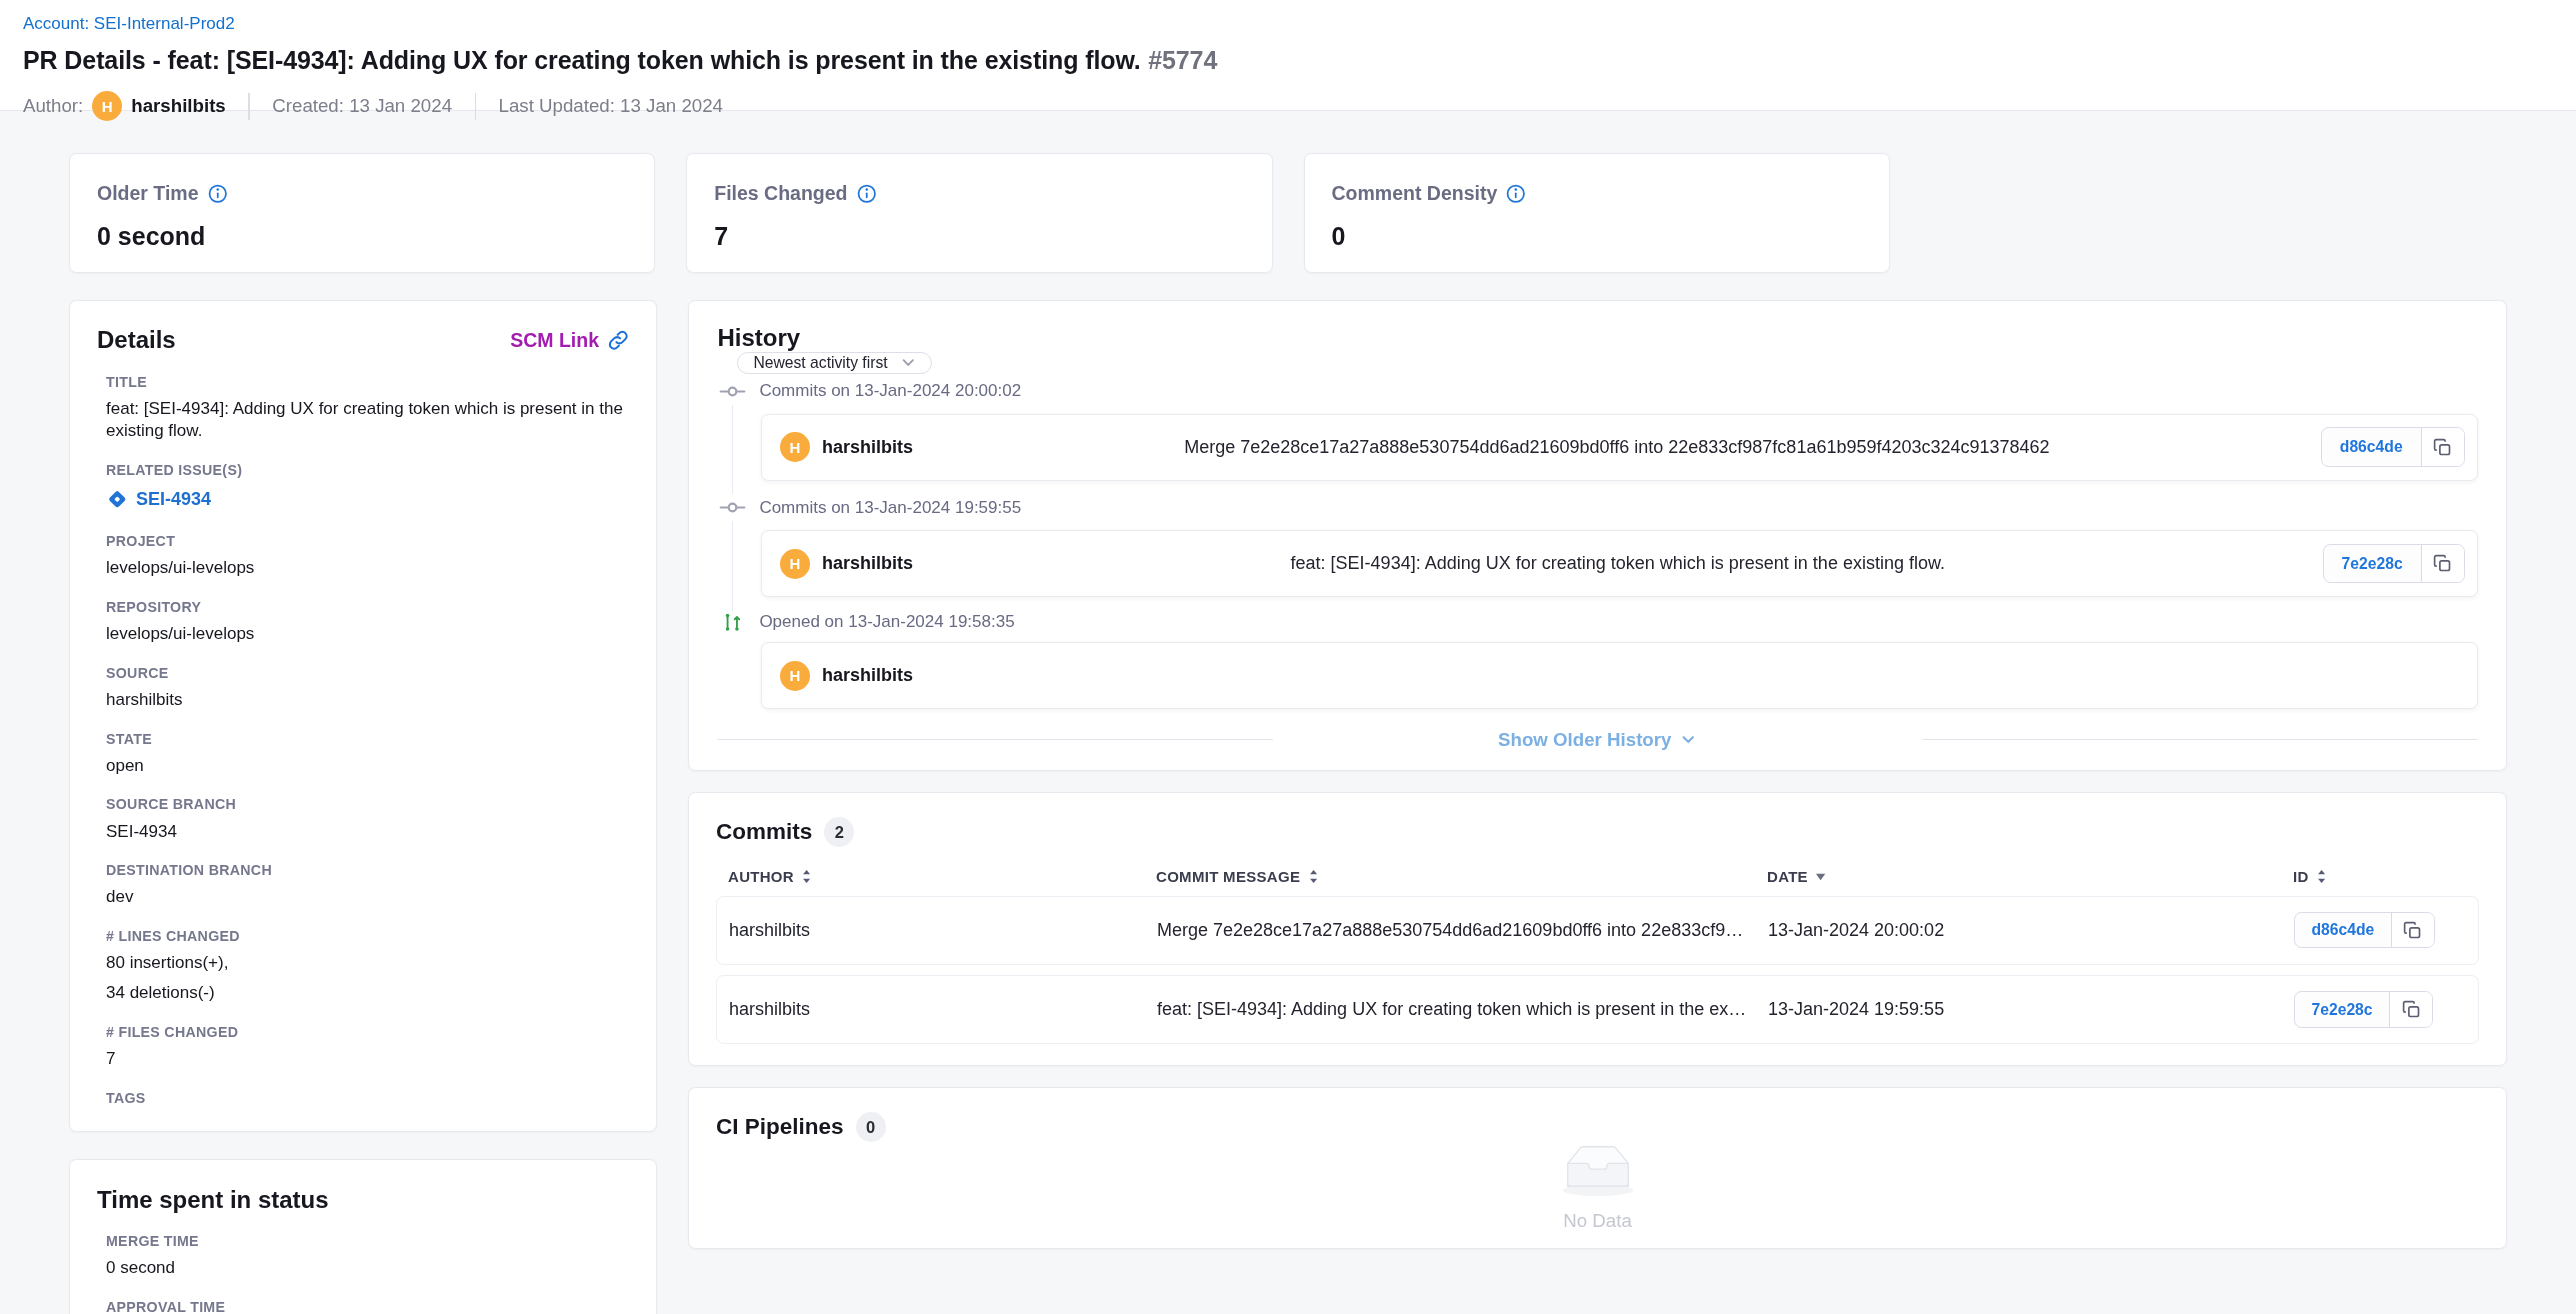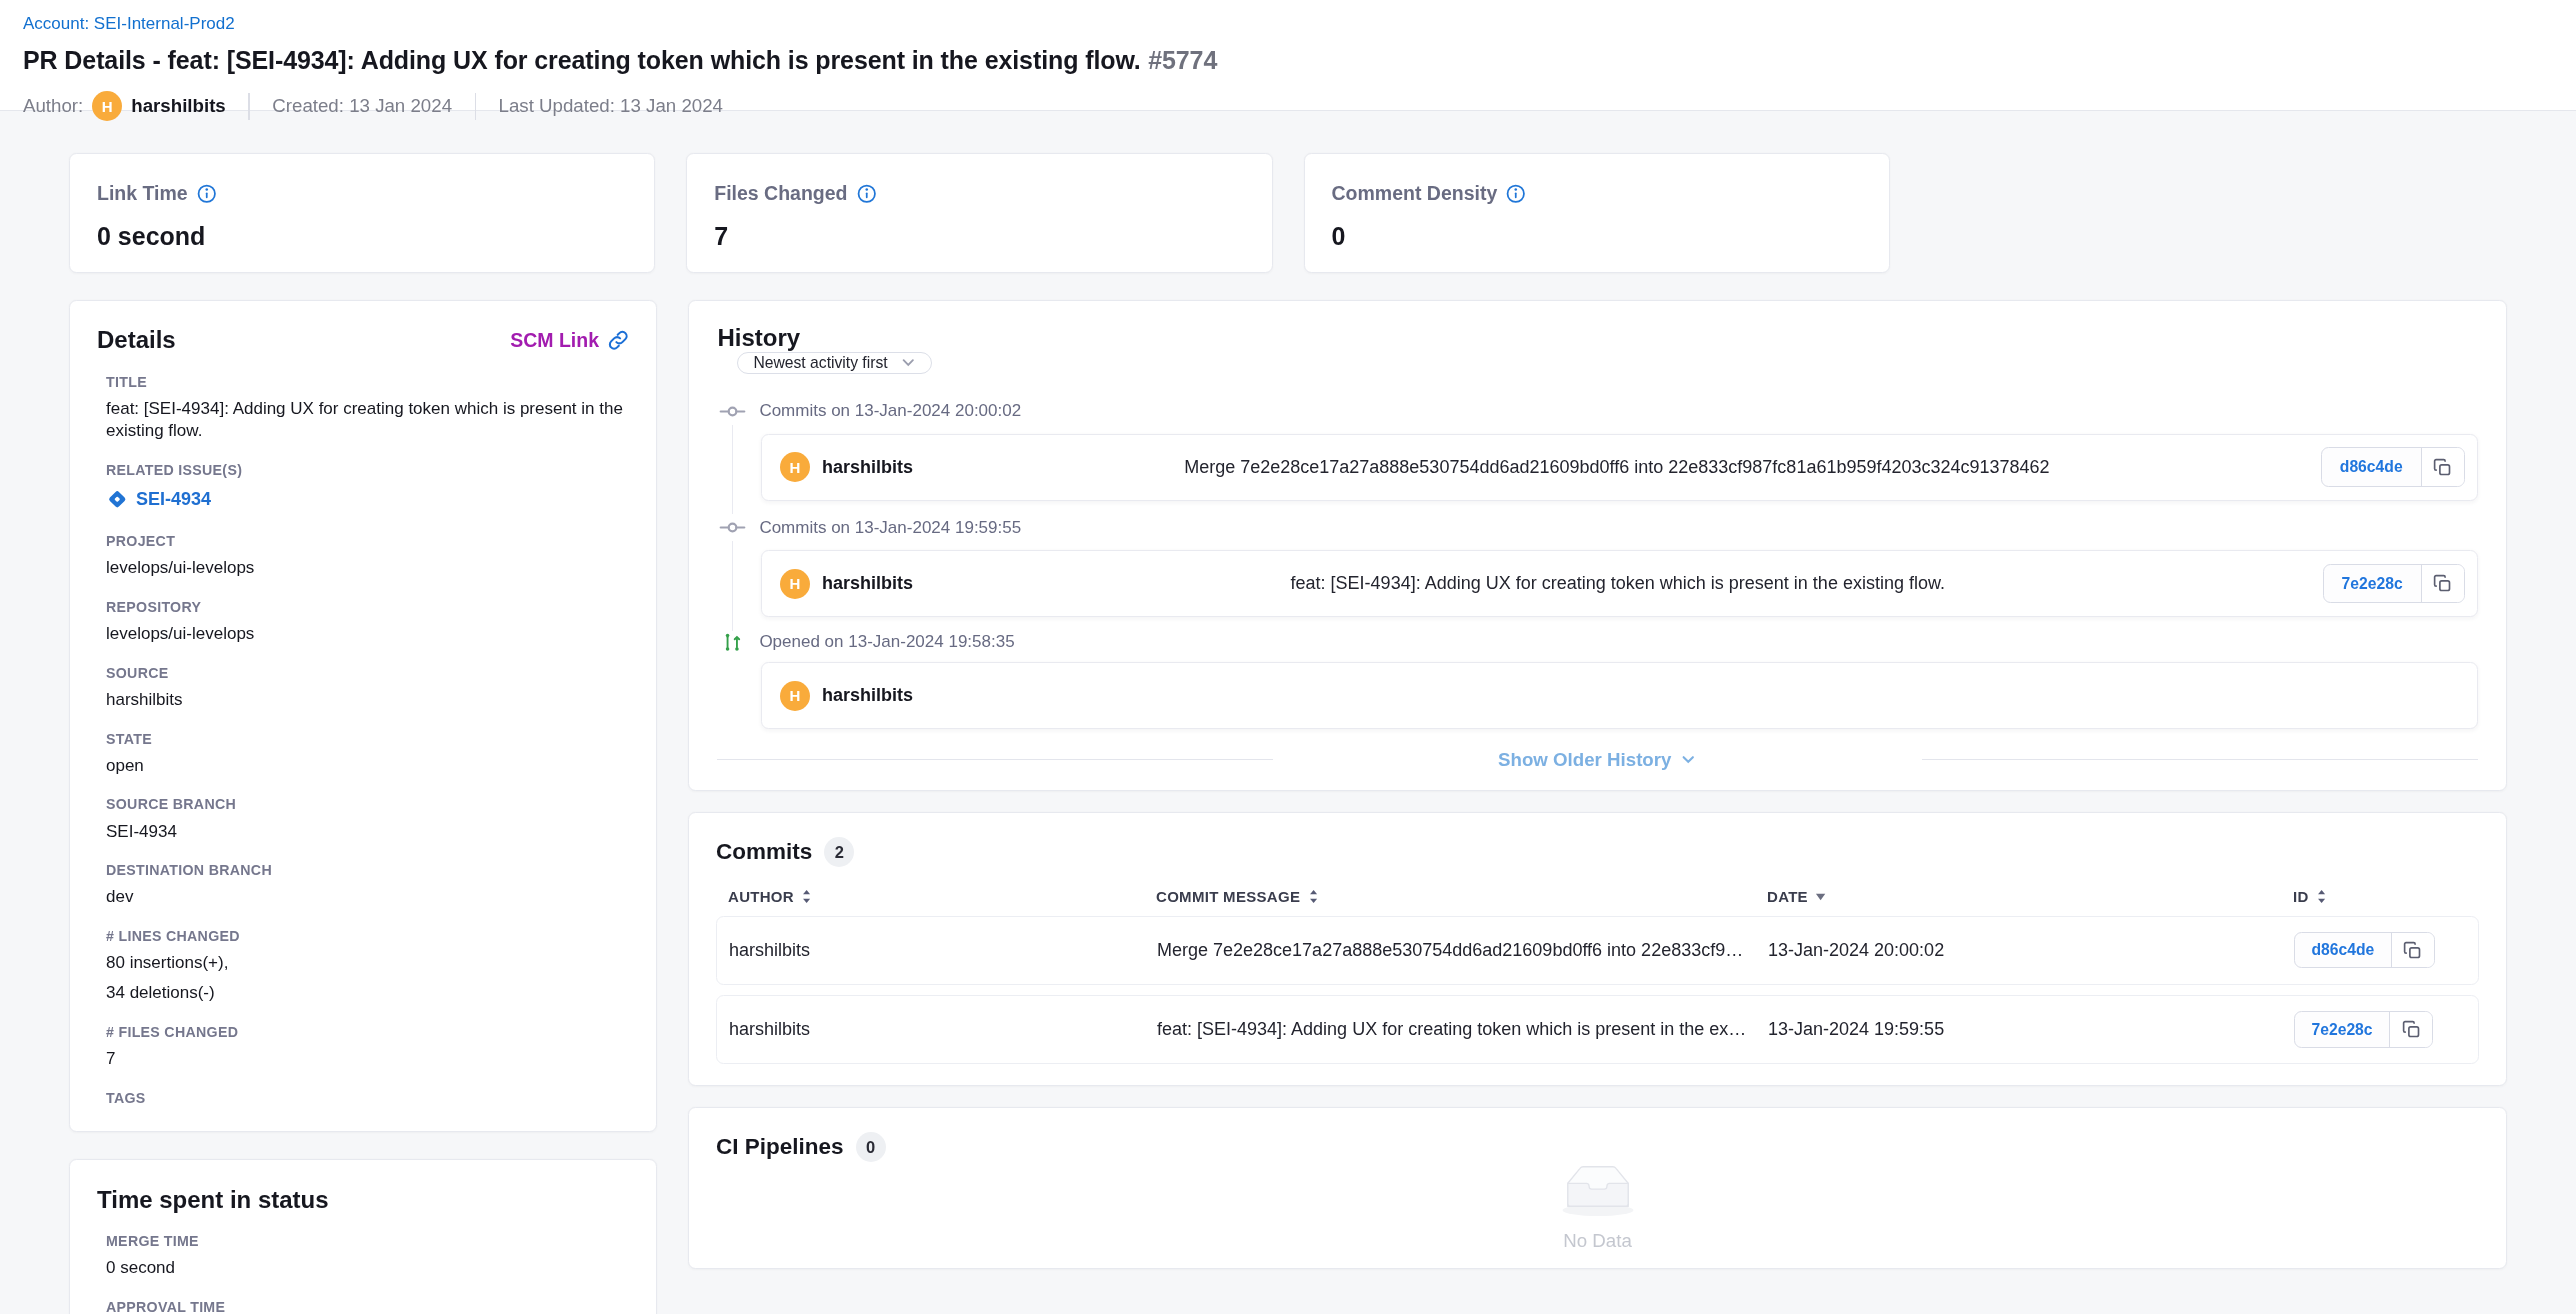--- a/index.html
+++ b/index.html
@@ -59,21 +59,21 @@
   .field-value { margin-top:8.2px; font-size:17px; color:#16171f; line-height:1.3; }
   .issue-link { display:inline-flex; align-items:center; gap:7.5px; color:#1f6fd1; font-weight:bold; font-size:18px; margin-top:10.5px; }
 
   
   .history-panel { padding:22.5px 28.4px 19.5px; }
   .history-head { display:flex; justify-content:space-between; align-items:flex-start;flex-direction:column; }
   .sort-select {
     border:0.7px solid #dcdfe8; border-radius:16px; background:#fff; cursor:pointer;
     padding:1px 15px; font-size:15.7px; color:#23242e; display:flex; align-items:center; gap:12px;margin-left:20px;
   }
-  .timeline { margin-top:24px; }
+  .timeline { margin-top:4px; }
   .tl-head { display:flex; align-items:center; gap:12px; color:#676a82; font-size:17px; }
   .tl-icon { width:30px; display:flex; justify-content:center; flex:none; }
   .tl-body { margin-left:14.2px; border-left:1.5px solid #e9eaf1; padding:9px 0 13.5px 28.4px; }
   .tl-body.last { border-left-color:transparent; padding-bottom:3px; }
   .hcard {
     display:flex; align-items:center; height:67px; background:#fff;
     border:0.7px solid #e9eaf0; border-radius:7.5px; box-shadow:0 1.5px 4.5px rgba(40,41,61,.05);
     padding:0 12px 0 18px;
   }
   .hname { margin-left:12px; font-weight:bold; font-size:18px; color:#16171f; }
@@ -127,21 +127,21 @@
     <span>Last Updated:</span>&nbsp;
     <span>13 Jan 2024</span>
   </div>
 </header>
 
 <main class="content">
 
   <section class="metrics">
     <div class="metric-card">
       <div class="metric-label">
-          <span>Link Time</span>
+          <span>Older Time</span>
         <span>
             <svg width="19.5" height="19.5" viewBox="0 0 20 20">
               <circle cx="10" cy="10" r="8.4" fill="none" stroke="#2076d7" stroke-width="1.8"></circle>
               <rect x="9.1" y="8.6" width="1.8" height="6" rx="0.9" fill="#2076d7"></rect>
               <circle cx="10" cy="5.6" r="1.3" fill="#2076d7"></circle>
             </svg>
           </span>
       </div>
       <div class="metric-value">0 second</div>
     </div>

